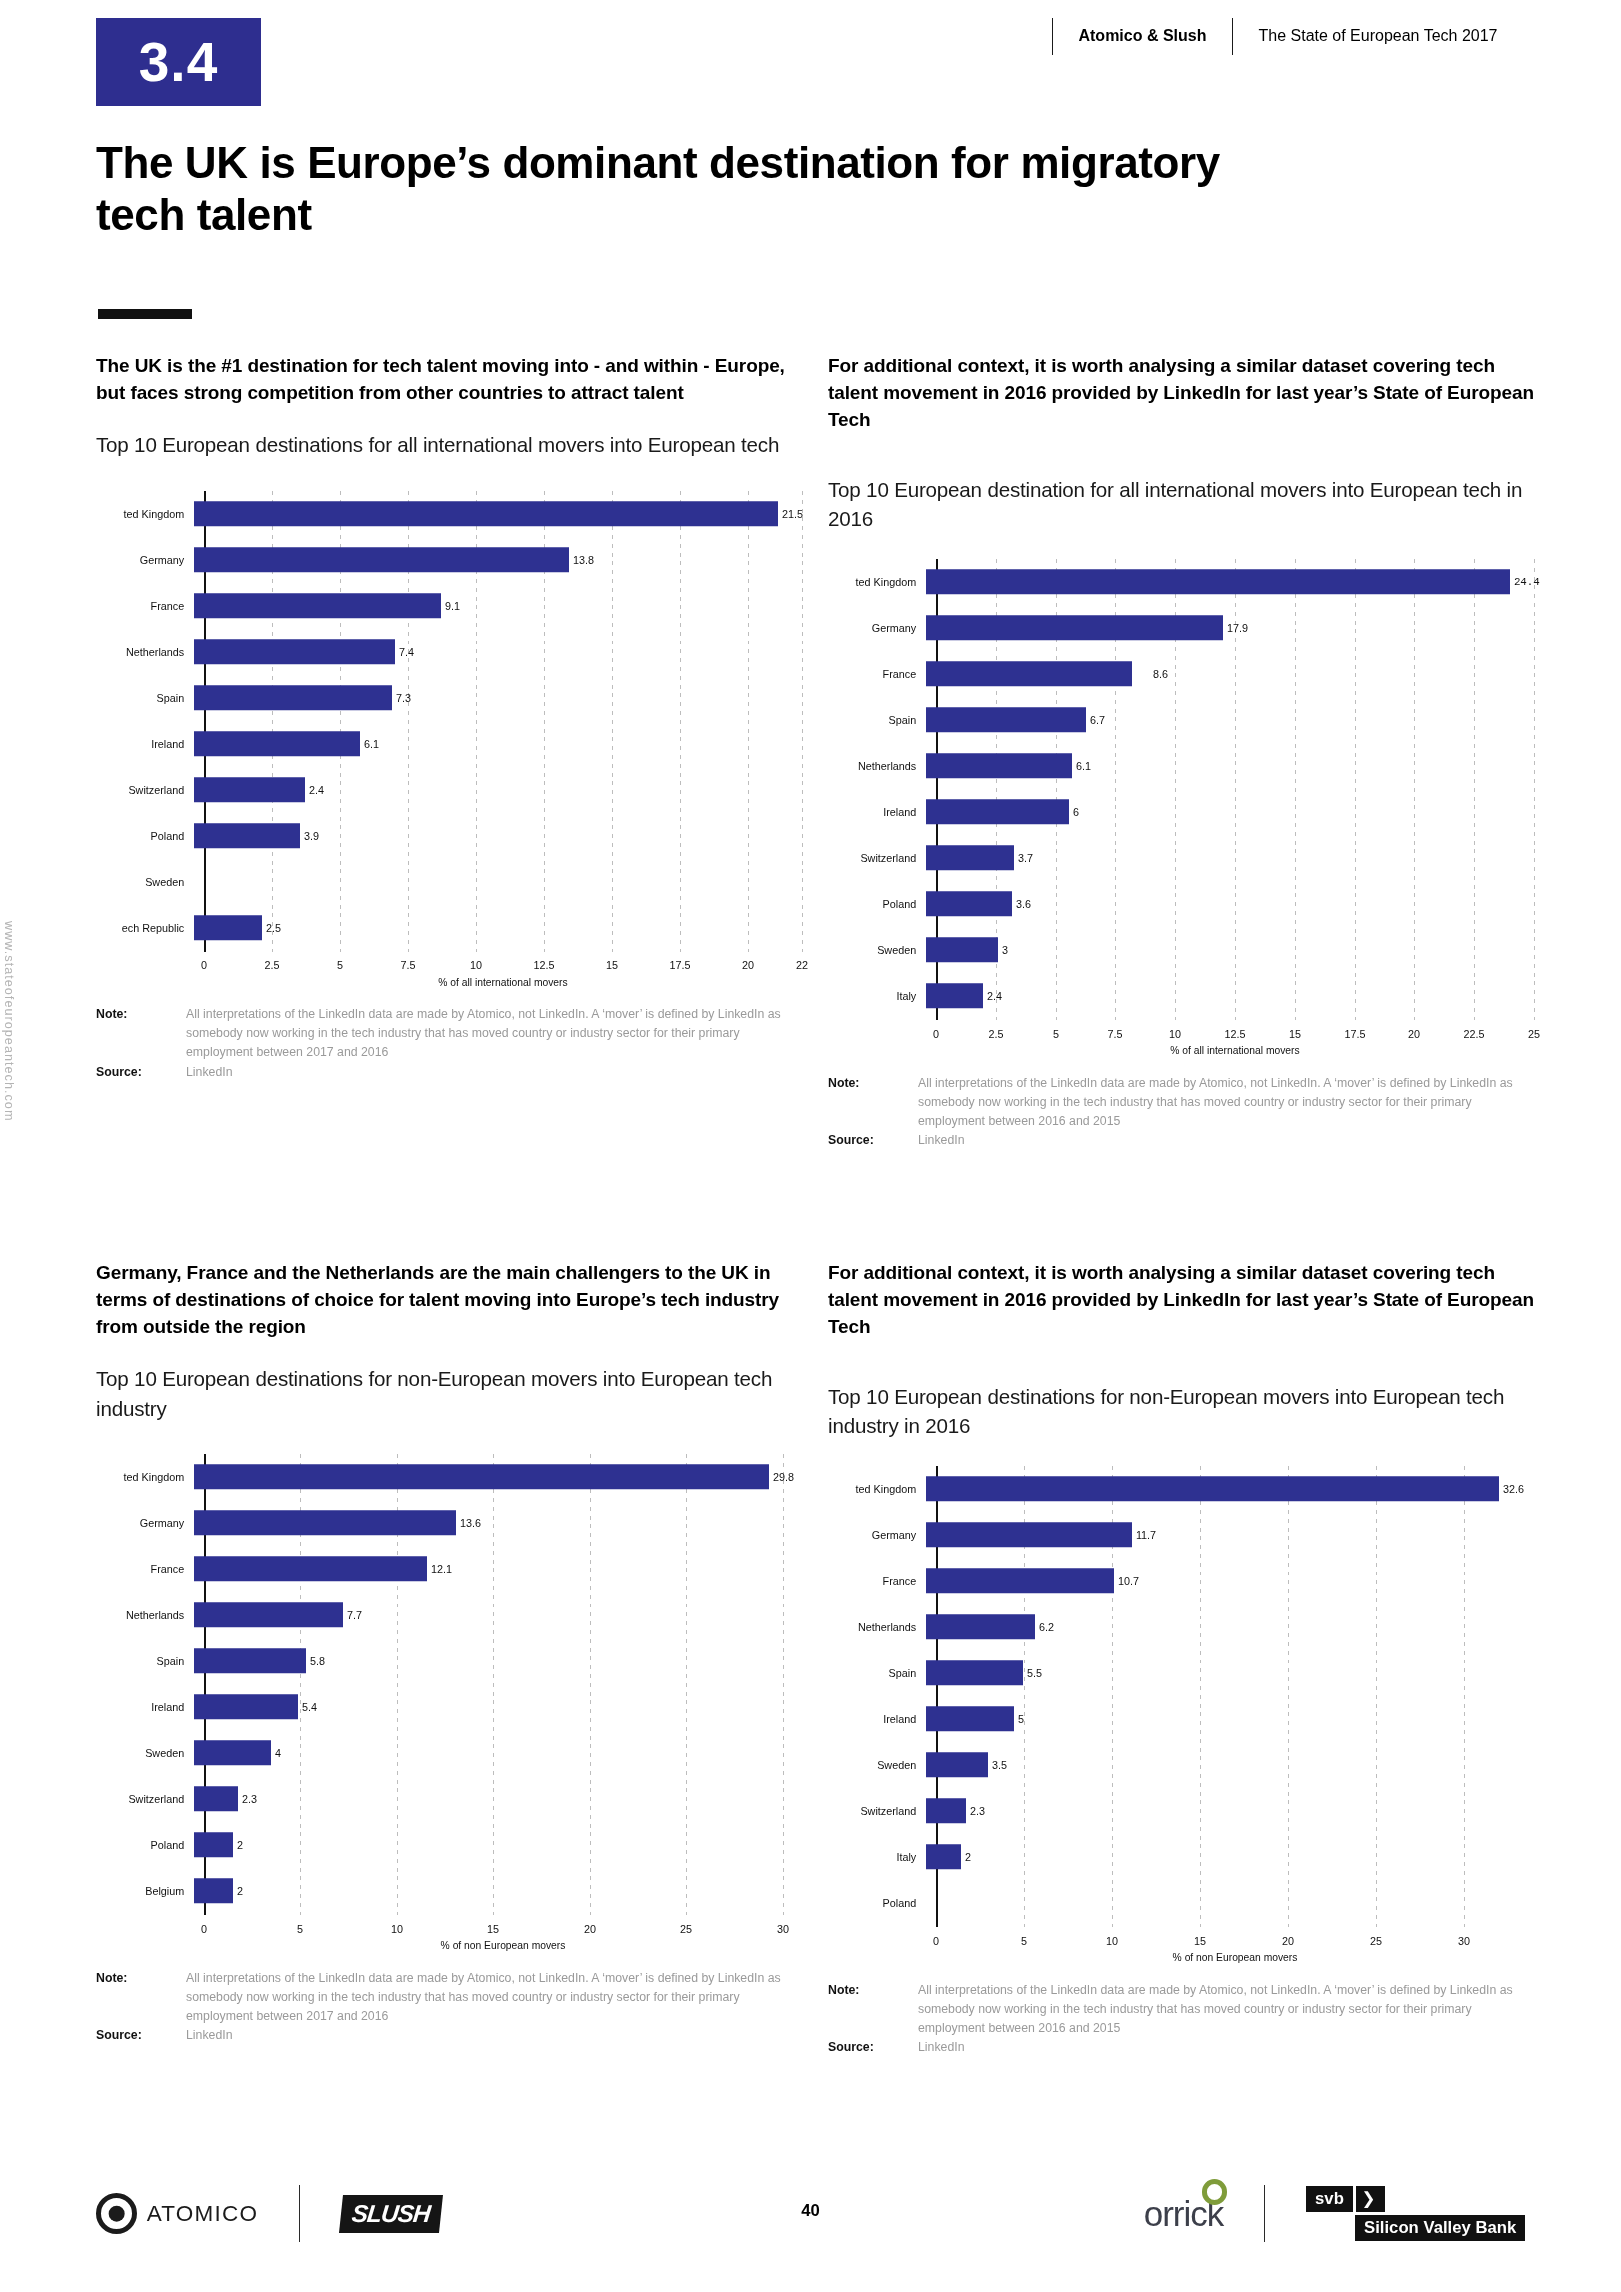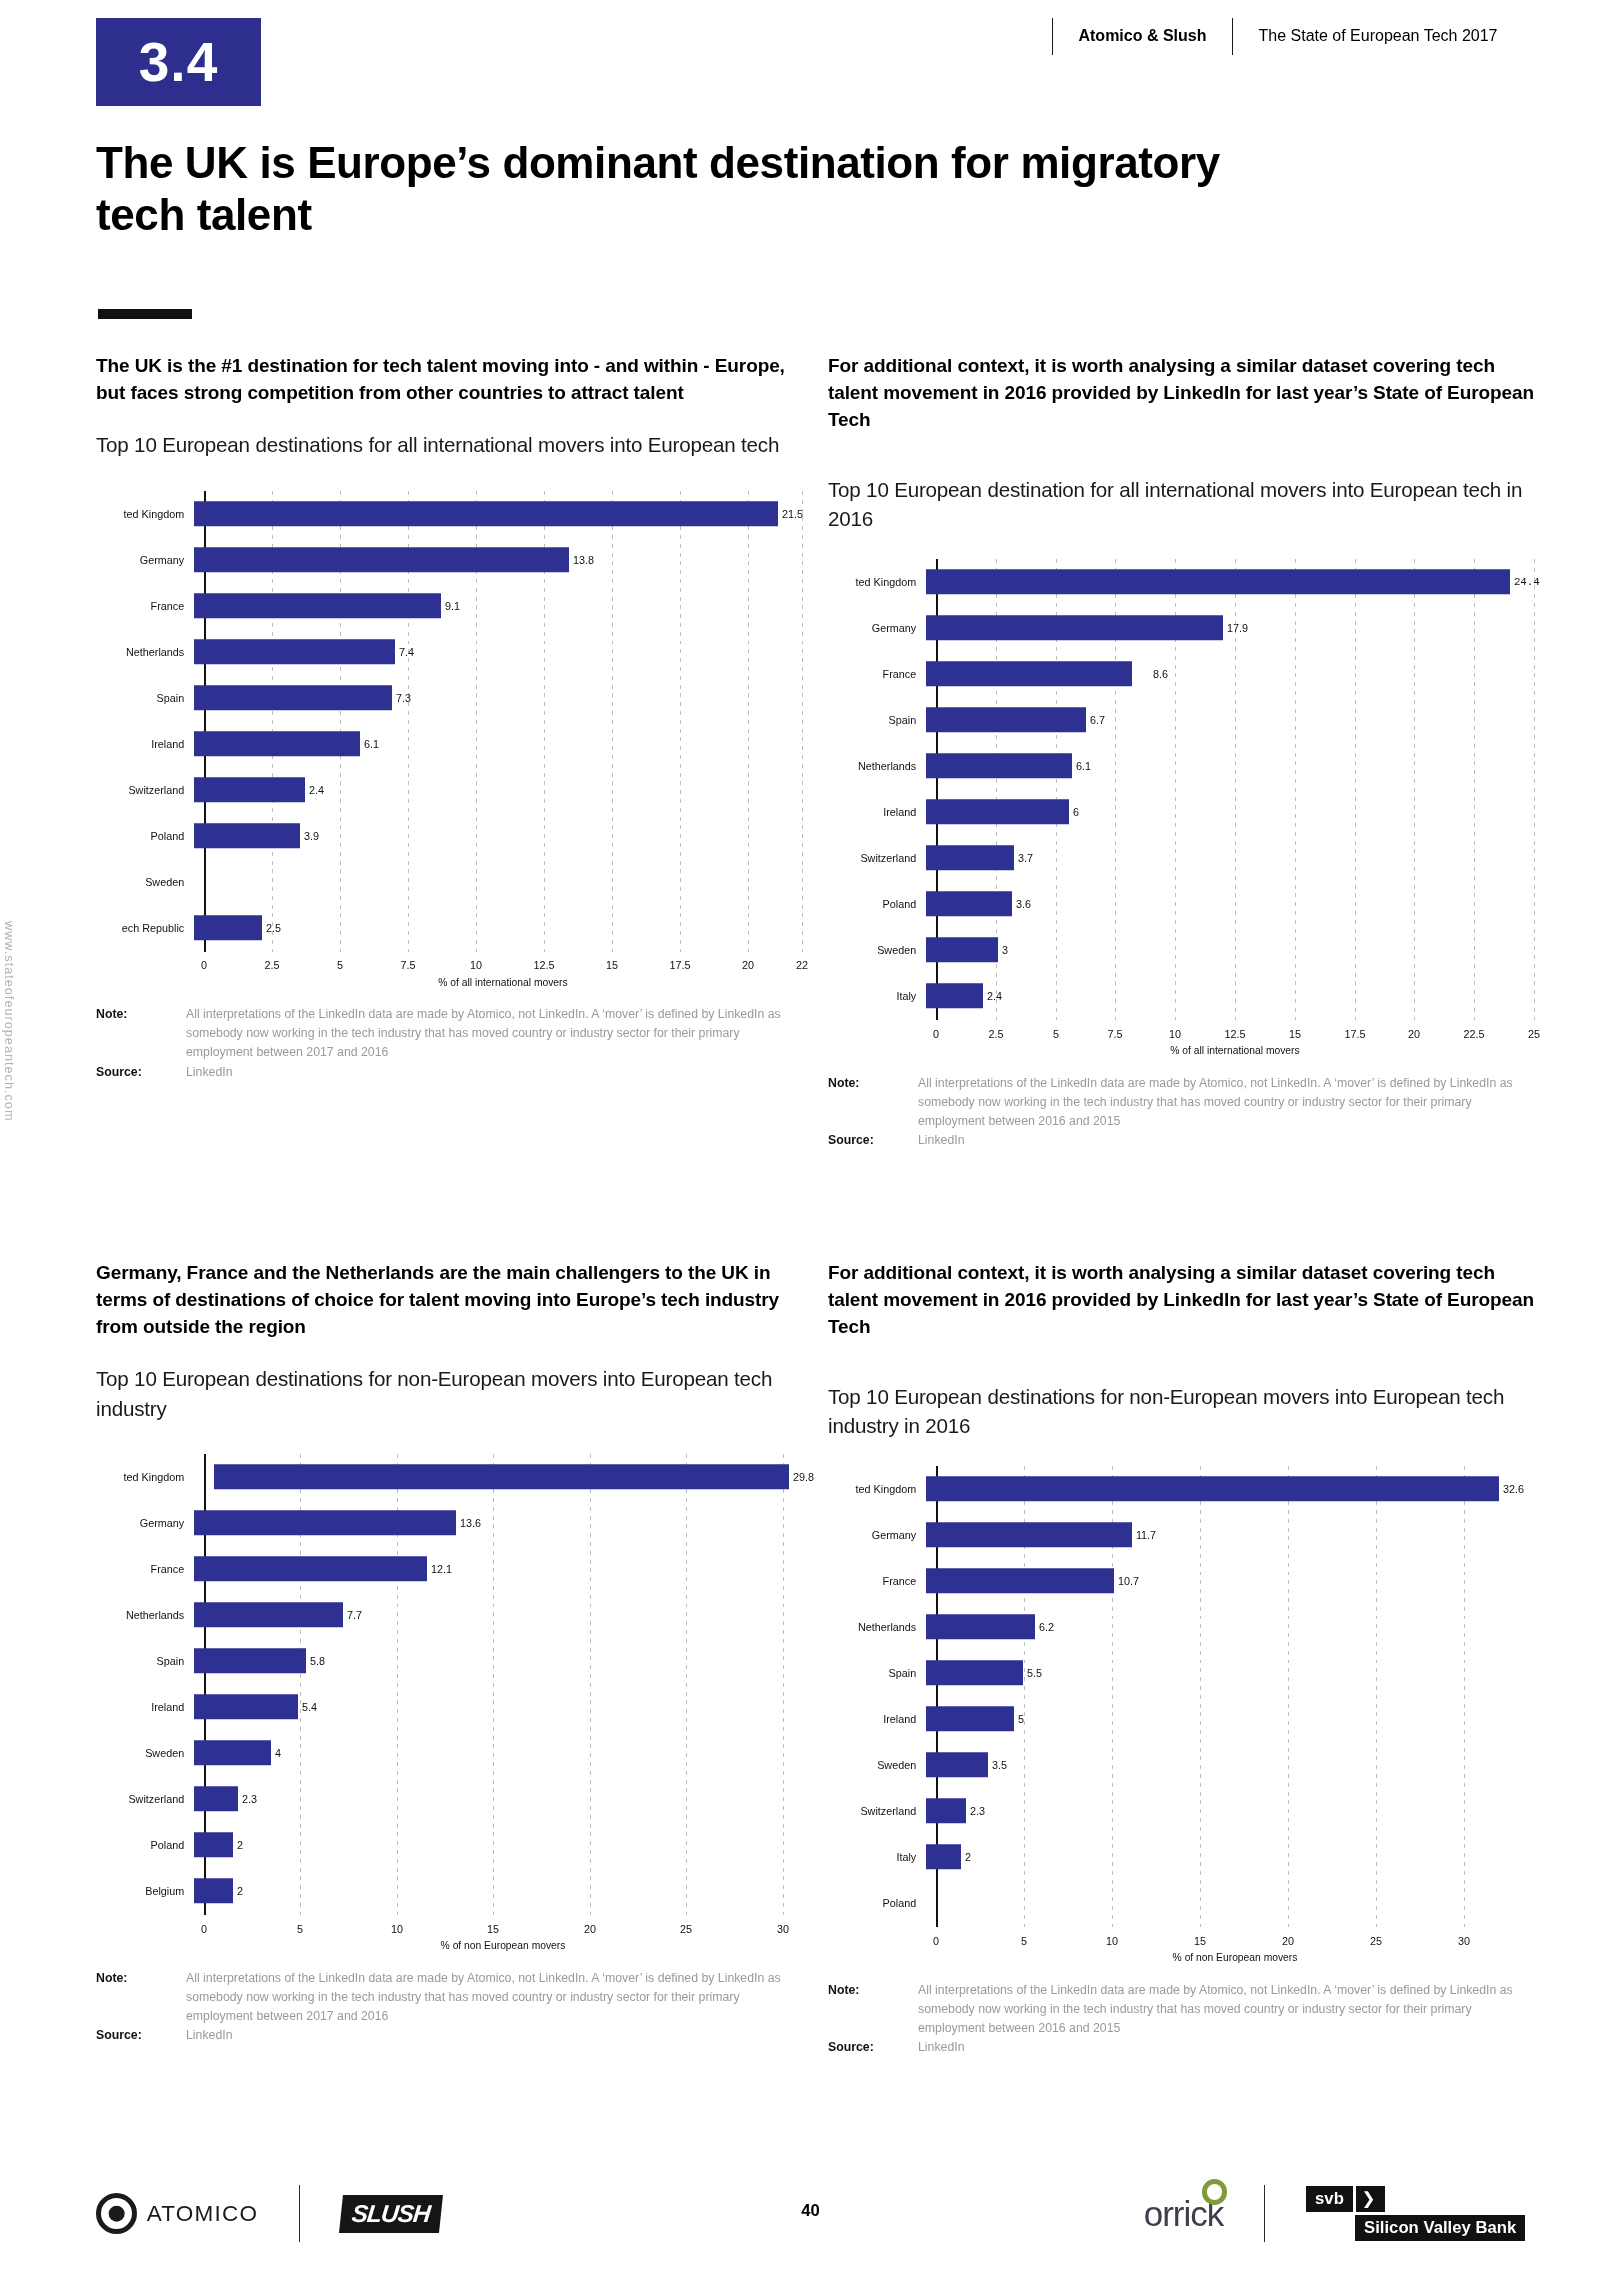--- a/index.html
+++ b/index.html
@@ -392,21 +392,21 @@
               <div class="gl" style="left: 96px;"></div>
               <div class="gl" style="left: 193px;"></div>
               <div class="gl" style="left: 289px;"></div>
               <div class="gl" style="left: 386px;"></div>
               <div class="gl" style="left: 482px;"></div>
               <div class="gl" style="left: 579px;"></div>
             </div>
             <div class="axis0"></div>
             <div class="row" style="height: 46px;">
               <div class="catlab" style="width: 98px;">ted Kingdom</div>
-              <div class="barzone" style="height: 46px; margin-left: 20px;">
+              <div class="barzone" style="height: 46px;">
                 <div class="bar" style="width: 575px; background: rgb(46, 49, 145);"></div>
                 <div class="vlab" style="left: 575px;">29.8</div>
               </div>
             </div>
             <div class="row" style="height: 46px;">
               <div class="catlab" style="width: 98px;">Germany</div>
               <div class="barzone" style="height: 46px;">
                 <div class="bar" style="width: 262px; background: rgb(46, 49, 145);"></div>
                 <div class="vlab" style="left: 262px;">13.6</div>
               </div>

